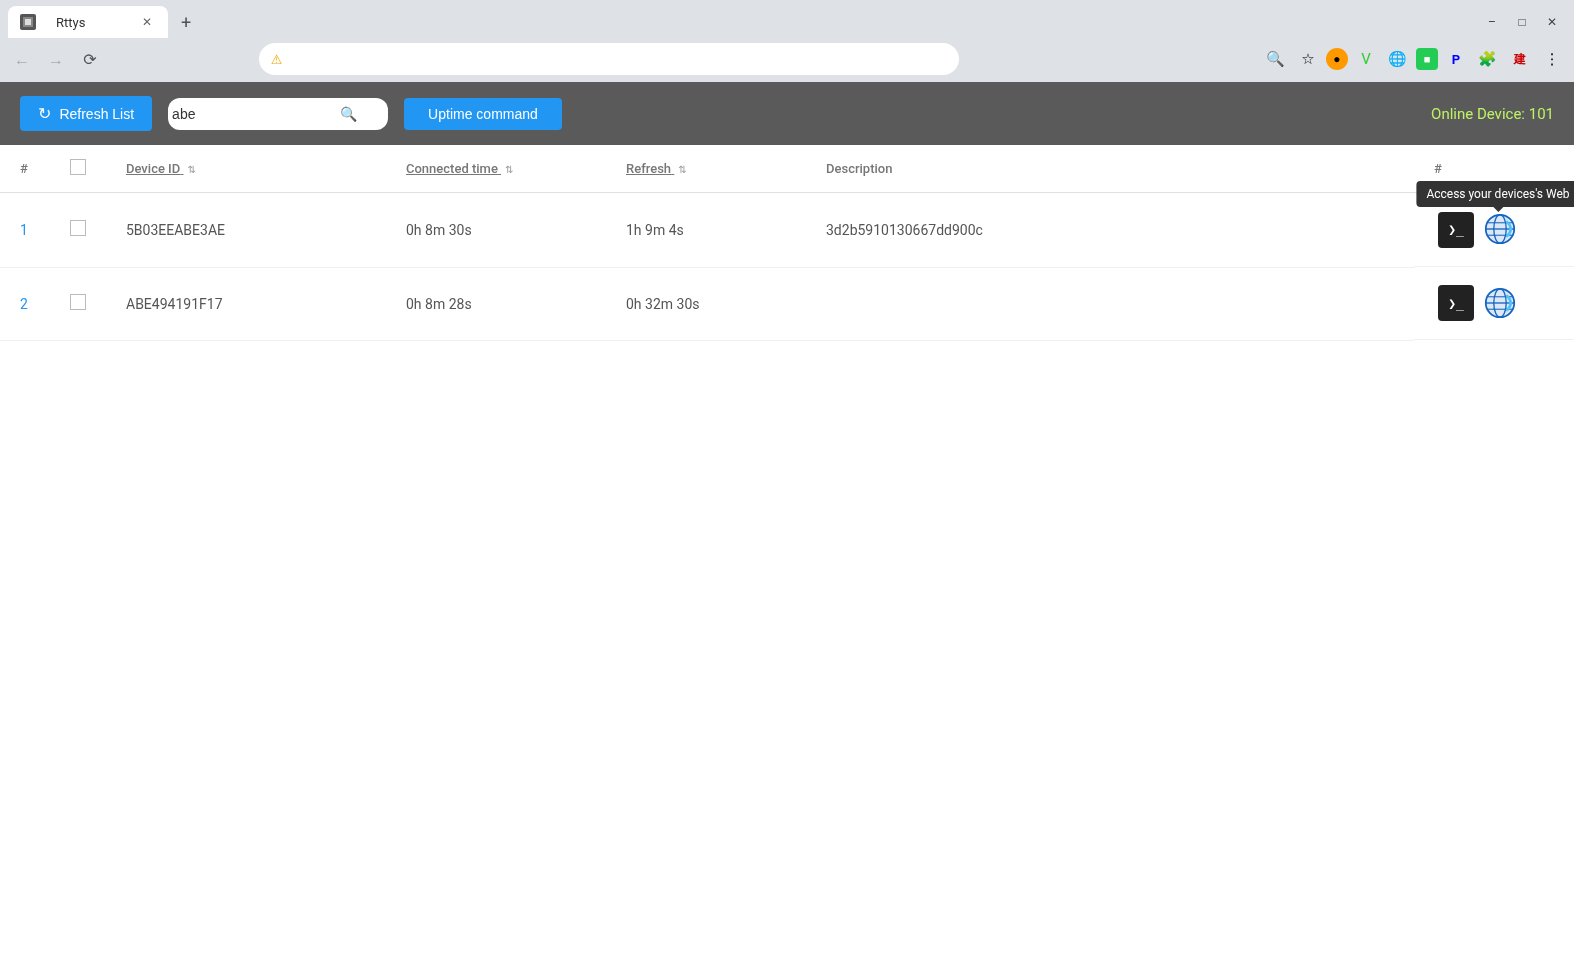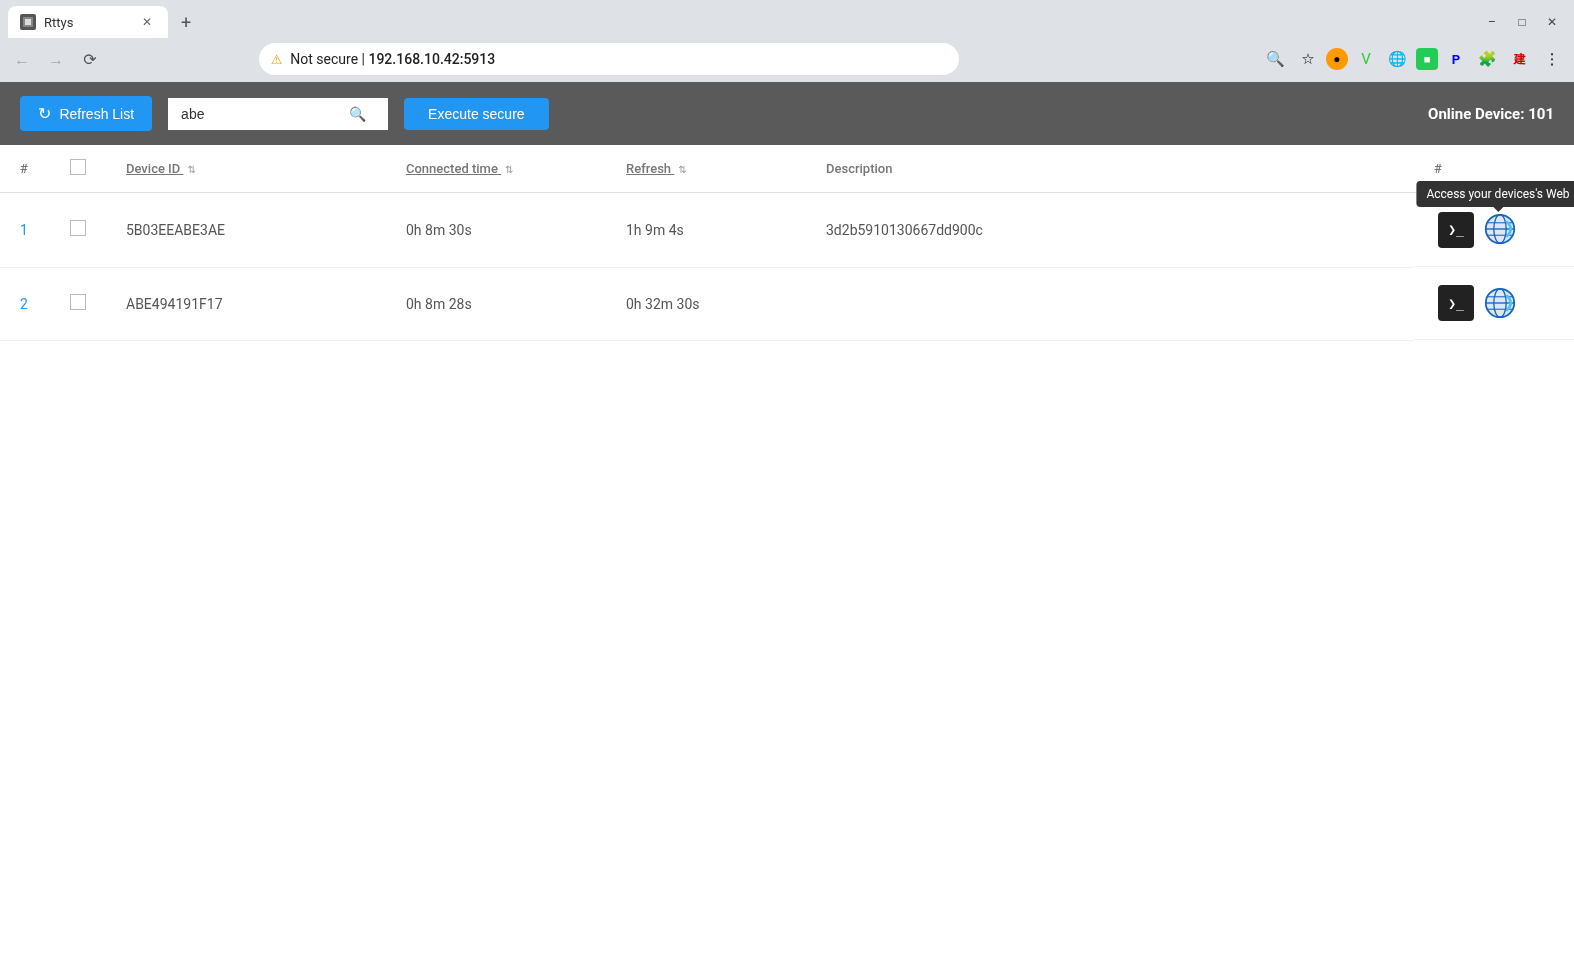--- a/index.html
+++ b/index.html
@@ -2,21 +2,21 @@
 <html><head>
   <meta charset="utf-8">
   <style>
     * { box-sizing: border-box; margin: 0; padding: 0; }
     body { font-family: -apple-system, BlinkMacSystemFont, 'Segoe UI', Roboto, sans-serif; background: #616161; }
 
     
     .browser-chrome { background: #dee1e6; display: flex; flex-direction: column; }
     .title-bar { display: flex; align-items: center; padding: 6px 8px 0 8px; background: #dee1e6; height: 38px; }
     .tab-bar { display: flex; align-items: center; flex: 1; }
-    .tab { display: flex; align-items: center; background: #fff; border-radius: 8px 8px 0 0; padding: 2px 12px; gap: 8px; min-width: 160px; height: 32px; }
+    .tab { display: flex; align-items: center; background: #fff; border-radius: 8px 8px 0 0; padding: 2px 12px; gap: 20px; min-width: 160px; height: 32px; }
     .tab-favicon { width: 16px; height: 16px; background: #555; border-radius: 2px; display: flex; align-items: center; justify-content: center; }
     .tab-title { font-size: 13px; color: #333; flex: 1; }
     .tab-close { width: 18px; height: 18px; border-radius: 50%; display: flex; align-items: center; justify-content: center; cursor: pointer; color: #666; font-size: 12px; }
     .new-tab-btn { width: 28px; height: 28px; border-radius: 50%; display: flex; align-items: center; justify-content: center; cursor: pointer; color: #555; font-size: 18px; margin-left: 4px; }
     .window-controls { display: flex; gap: 2px; margin-left: auto; }
     .win-btn { width: 28px; height: 28px; border-radius: 4px; display: flex; align-items: center; justify-content: center; cursor: pointer; color: #444; font-size: 12px; }
 
     
     .address-bar-row { display: flex; align-items: center; padding: 4px 8px 6px 8px; background: #dee1e6; gap: 6px; height: 44px; }
     .nav-btn { width: 28px; height: 28px; border-radius: 50%; display: flex; align-items: center; justify-content: center; cursor: pointer; color: #555; font-size: 16px; }
@@ -24,25 +24,25 @@
     .address-box { flex: 1; display: flex; align-items: center; background: #fff; border-radius: 20px; padding: 4px 12px; gap: 8px; height: 32px; max-width: 700px; margin: 0 auto; }
     .security-icon { font-size: 13px; color: #f0a500; }
     .address-text { font-size: 14px; color: #222; flex: 1; }
     .browser-extensions { display: flex; align-items: center; gap: 4px; margin-left: auto; }
     .ext-icon { width: 28px; height: 28px; border-radius: 50%; display: flex; align-items: center; justify-content: center; cursor: pointer; font-size: 15px; }
 
     
     .app-container { background: #fff; min-height: calc(972px - 82px); }
     .toolbar { background: #5a5a5a; display: flex; align-items: center; padding: 14px 20px; gap: 16px; }
     .refresh-btn { background: #2196f3; color: #fff; border: none; border-radius: 4px; padding: 8px 18px; font-size: 14px; cursor: pointer; display: flex; align-items: center; gap: 8px; }
-    .search-box { background: #fff; border-radius: 0; padding: 8px 13px; display: flex; align-items: center; gap: 8px; min-width: 220px; }
+    .search-box { background: #fff; border-radius: 12px; padding: 8px 4px; display: flex; align-items: center; gap: 8px; min-width: 220px; }
     .search-input { border: none; outline: none; font-size: 14px; color: #333; width: 160px; background: transparent; }
     .search-icon { color: #999; font-size: 14px; }
     .execute-btn { background: #2196f3; color: #fff; border: none; border-radius: 4px; padding: 8px 24px; font-size: 14px; cursor: pointer; }
-    .online-count { margin-left: auto; color: #ffffff; font-size: 15px; font-weight: 700; }
+    .online-count { margin-left: auto; color: #bef264; font-size: 15px; font-weight: 400; }
 
     
     .device-table { width: 100%; border-collapse: collapse; background: #fff; }
     .device-table th { padding: 14px 20px; text-align: left; font-size: 13px; color: #777; font-weight: 500; border-bottom: 1px solid #e0e0e0; }
     .device-table td { padding: 18px 20px; font-size: 14px; color: #555; border-bottom: 1px solid #f0f0f0; }
     .col-hash { width: 50px; }
     .col-check { width: 40px; }
     .col-device { width: 280px; }
     .col-connected { width: 220px; }
     .col-uptime { width: 200px; }
@@ -86,23 +86,20 @@
       <div class="win-btn close">✕</div>
     </div>
   </div>
 
   <div class="address-bar-row">
     <div class="nav-btn disabled">←</div>
     <div class="nav-btn disabled">→</div>
     <div class="nav-btn">⟳</div>
     <div class="address-box">
       <span class="security-icon">⚠</span>
-      <span class="address-text">
-        <span>Not secure</span> | <span style="font-weight:500;">192.168.10.42:5913</span>
-      </span>
     </div>
     <div class="browser-extensions">
       <div class="ext-icon">🔍</div>
       <div class="ext-icon">☆</div>
       <div class="ext-icon" style="background:#f90;border-radius:50%;width:22px;height:22px;font-size:12px;">●</div>
       <div class="ext-icon" style="color:#3c3;">V</div>
       <div class="ext-icon">🌐</div>
       <div class="ext-icon" style="background:#2c5;border-radius:4px;color:#fff;font-size:11px;width:22px;height:22px;">■</div>
       <div class="ext-icon" style="color:#00f;font-weight:bold;font-size:13px;">P</div>
       <div class="ext-icon">🧩</div>
@@ -117,21 +114,21 @@
   <div class="toolbar">
     <button class="refresh-btn">
       <span style="font-size:16px;">↻</span>
       <span>Refresh List</span>
     </button>
     <div class="search-box">
       <input class="search-input" type="text" value="abe" style="">
       <span class="search-icon">🔍</span>
     </div>
     <button class="execute-btn">
-      <span>Execute secure</span>
+      <span>Uptime command</span>
     </button>
     <div class="online-count">
       <span>Online Device: </span><span>101</span>
     </div>
   </div>
 
   <table class="device-table">
     <thead>
       <tr>
         <th class="col-hash">

